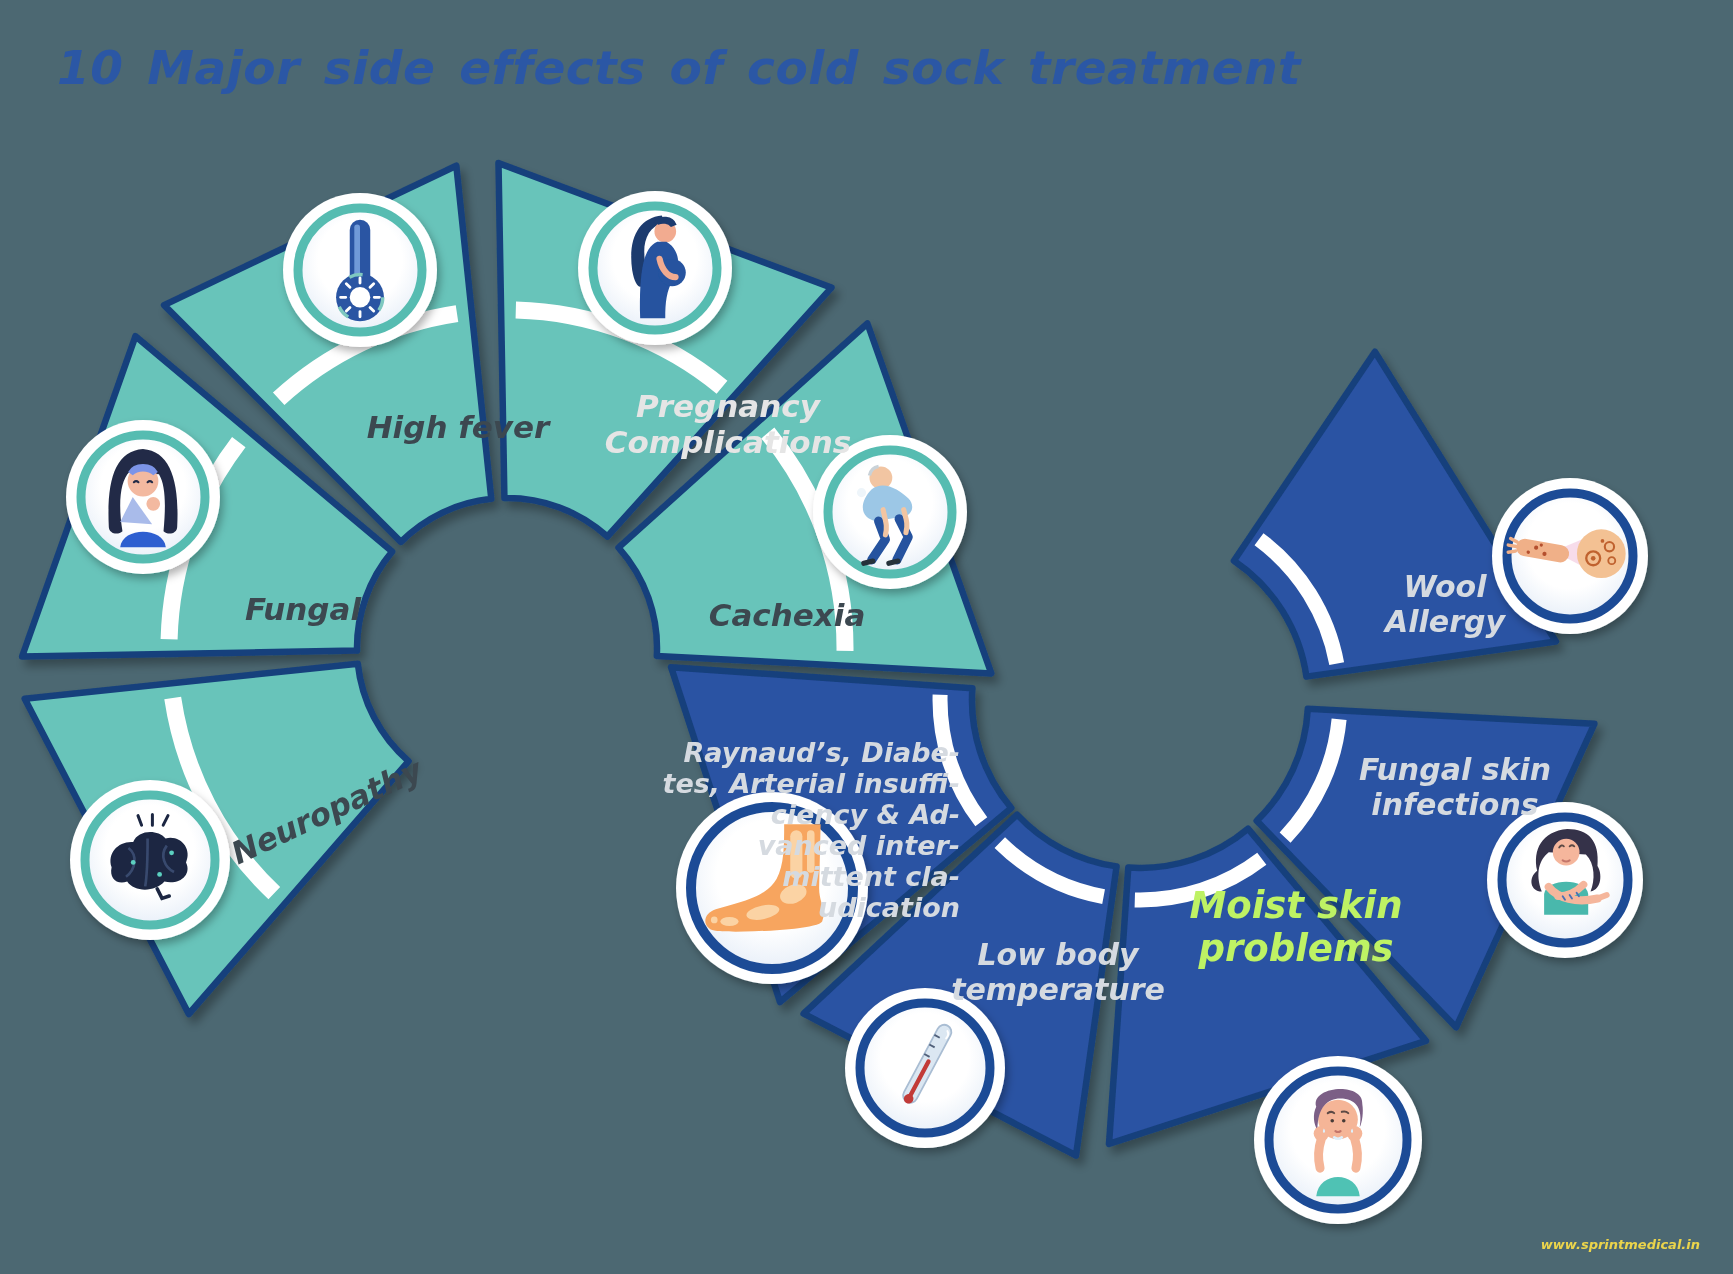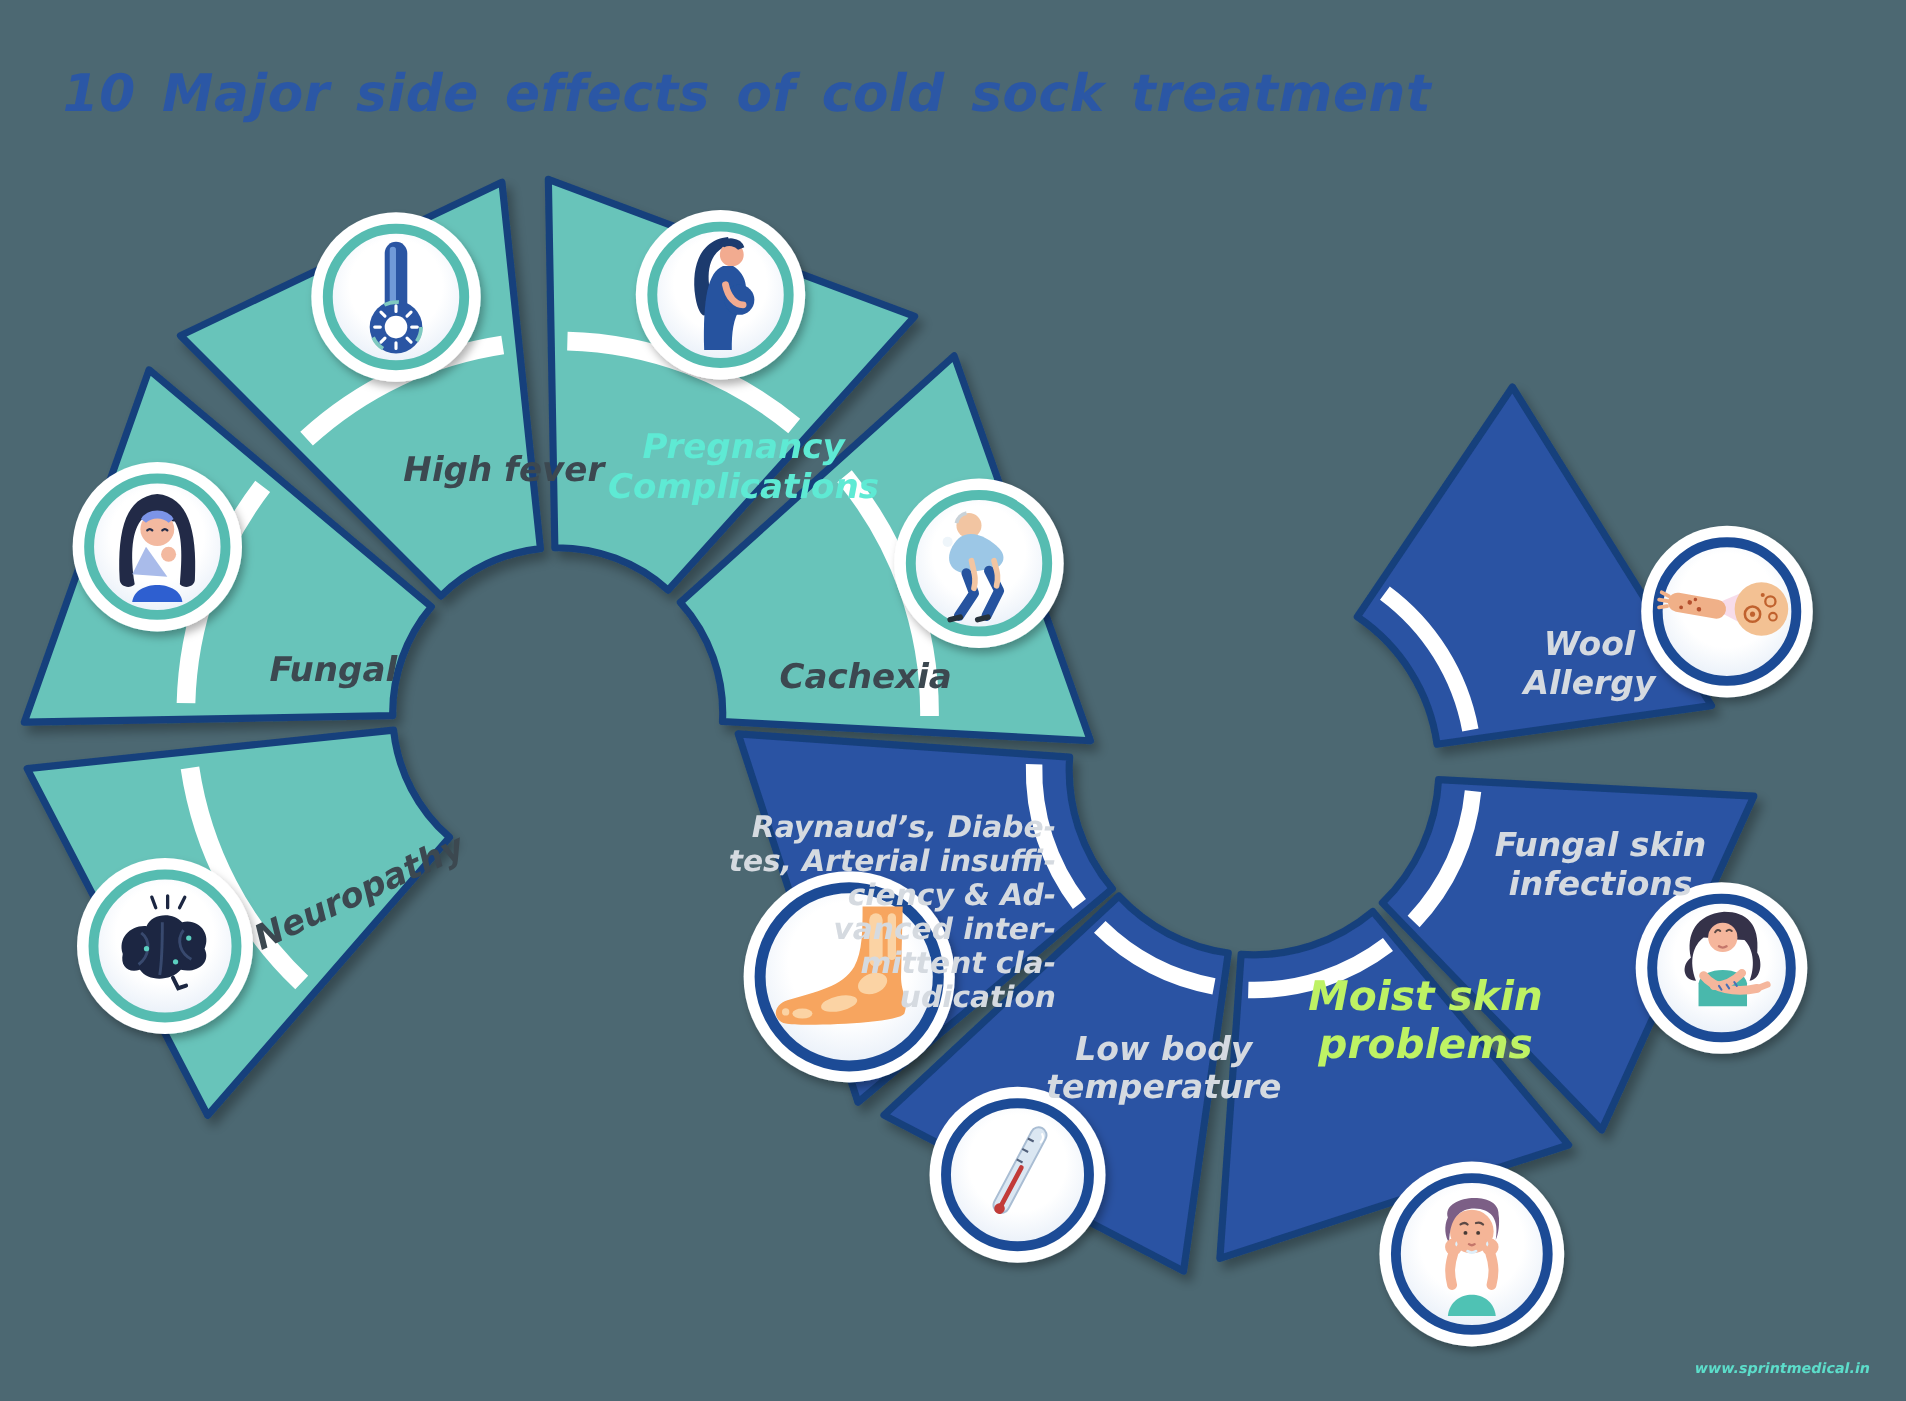--- a/index.html
+++ b/index.html
@@ -15,21 +15,21 @@
   .seg-label{
     position:absolute;
     font-weight:bold;font-style:italic;
     text-align:center;
     white-space:pre-line;
     line-height:1.15;
     transform:translate(-50%,-50%);
     pointer-events:none;
   }
   #title{
-    position:absolute;left:57px;top:58px;
+    position:absolute;left:57px;top:40px;
     font-size:47px;font-weight:bold;font-style:italic;
     letter-spacing:.5px;word-spacing:7px;
     white-space:nowrap;
   }
   #watermark{
     position:absolute;right:33px;bottom:22px;
     font-size:13px;font-style:italic;font-weight:600;
     opacity:.9;
   }
 </style>
@@ -211,23 +211,23 @@
     <circle cx="20" cy="2" r="6" fill="none" stroke="#C0622F" stroke-width="2"></circle>
     <circle cx="20" cy="2" r="2" fill="#C0622F"></circle>
     <circle cx="34" cy="-8" r="4" fill="none" stroke="#C0622F" stroke-width="1.8"></circle>
     <circle cx="36" cy="4" r="3" fill="none" stroke="#C0622F" stroke-width="1.6"></circle>
     <circle cx="28" cy="-13" r="1.6" fill="#C0622F"></circle>
           </g>
     </g>
 </svg>
     </div>
   <div id="title" style="color: rgb(43, 87, 165);">10 Major side effects of cold sock treatment</div>
-  <div id="watermark" style="color: #5eead4;">www.sprintmedical.in</div>
+  <div id="watermark" style="color: #fde047;">www.sprintmedical.in</div>
 <div class="seg-label" style="left: 458px; top: 428px; width: 240px; font-size: 31px; color: rgb(60, 72, 80); transform: translate(-50%, -50%);">High fever</div>
-    <div class="seg-label" style="left: 676px; top: 425px; width: 280px; font-size: 31px; color: #5eead4; transform: translate(-50%, -50%);">Pregnancy
+    <div class="seg-label" style="left: 728px; top: 425px; width: 280px; font-size: 31px; color: #e5e5e5; transform: translate(-50%, -50%);">Pregnancy
 Complications</div>
     <div class="seg-label" style="left: 303px; top: 610px; width: 200px; font-size: 31px; color: rgb(60, 72, 80); transform: translate(-50%, -50%);">Fungal</div>
     <div class="seg-label" style="left: 787px; top: 616px; width: 230px; font-size: 31px; color: rgb(60, 72, 80); transform: translate(-50%, -50%);">Cachexia</div>
     <div class="seg-label" style="left: 327px; top: 812px; width: 260px; font-size: 31px; color: rgb(60, 72, 80); transform: translate(-50%, -50%) rotate(-25deg);">Neuropathy</div>
     <div class="seg-label" style="left: 1058px; top: 972px; width: 260px; font-size: 30px; color: rgb(213, 218, 224); transform: translate(-50%, -50%);">Low body
 temperature</div>
     <div class="seg-label" style="left: 810px; top: 830px; width: 300px; font-size: 27px; color: rgb(213, 218, 224); text-align: right; transform: translate(-50%, -50%);">Raynaud’s, Diabe-
 tes, Arterial insuffi-
 ciency &amp; Ad-
 vanced inter-

